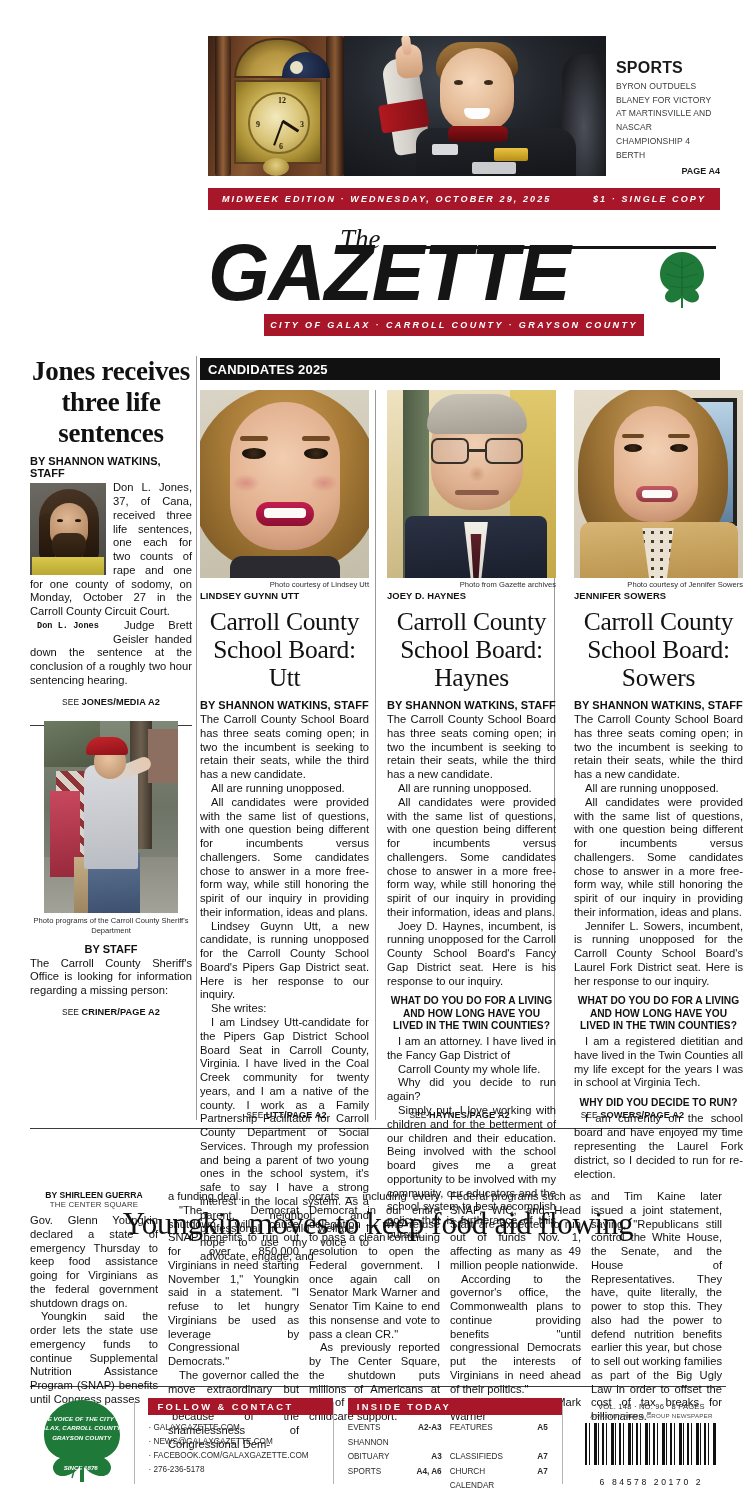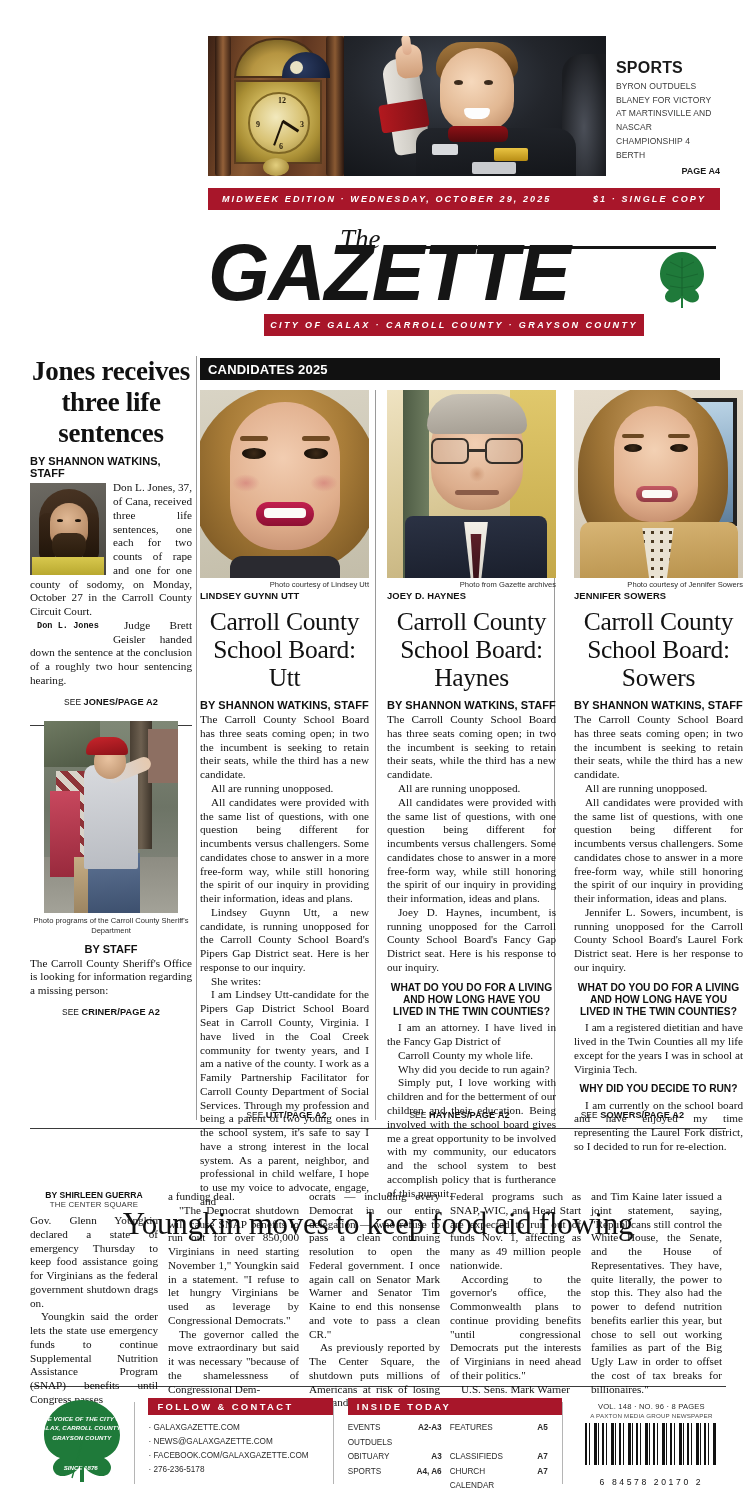--- a/index.html
+++ b/index.html
@@ -115,21 +115,21 @@
   .vrule { position: absolute; width: 1px; background: #9a9a9a; }
   .hrule { position: absolute; height: 1px; background: #3a3a3a; }
 
   
   .leftcol { position: absolute; left: 30px; top: 356px; width: 162px; }
   .lead-head { font-family: "Liberation Serif", serif; font-weight: bold; font-size: 27px;
     line-height: 1.14; text-align: center; letter-spacing: -0.3px; }
   .byline { font-family: "Liberation Sans", sans-serif; font-weight: bold; font-size: 11px;
     letter-spacing: 0.05px; margin: 7px 0 2px; }
   .byline-center { text-align: center; }
-  .body { font-family: Liberation Serif, serif; font-size: 11.2px; line-height: 1.23;
+  .body { font-family: Liberation Sans, sans-serif; font-size: 11.2px; line-height: 1.23;
     text-align: justify; text-justify: inter-word; hyphens: auto; }
   .body p { text-indent: 11px; }
   .body p.noind { text-indent: 0; }
   .mug { float: left; width: 76px; height: 92px; margin: 2px 7px 1px 0;
     background: linear-gradient(165deg,#6d6a63 0%, #474540 100%); position: relative; overflow: hidden; }
   .mug .m-face { position: absolute; left: 20px; top: 20px; width: 38px; height: 46px;
     background: radial-gradient(circle at 45% 35%, #e0b894 0%, #b98d68 65%, #7e5c40 100%); border-radius: 19px 19px 16px 16px; }
   .mug .m-hair { position: absolute; left: 9px; top: 6px; width: 60px; height: 58px;
     background: linear-gradient(170deg,#4a3524 0%, #2a1d12 100%); border-radius: 30px 30px 14px 14px; }
   .mug .m-hair2 { position: absolute; left: 9px; top: 30px; width: 17px; height: 48px;
@@ -391,21 +391,21 @@
       <div class="m-beard"></div>
         <div class="m-shirt"></div>
     </div>
     <div class="body">
       <p class="noind">Don L. Jones, 37, of Cana, received three life sentences, one each for two counts of rape and one for one county of sodomy, on Monday, October 27 in the Carroll County Circuit Court.</p>
     </div>
     <div class="cutline-name">Don L. Jones</div>
     <div class="body">
       <p>Judge Brett Geisler handed down the sentence at the conclusion of a roughly two hour sentencing hearing.</p>
     </div>
-    <div class="jumpline" style="clear:both;"><span>SEE </span><b>JONES/PAGE A2</b></div>
+    <div class="jumpline" style="clear:both;"><span>SEE </span><b>JONES/MEDIA A2</b></div>
 
     <div style="height:14px"></div>
 
     <div class="mp-photo">
       <div class="mp-bush"></div>
         <div class="mp-tree"></div>
         <div class="mp-wall"></div>
       <div class="mp-ground"></div>
       <div class="mp-plaid"></div>
         <div class="mp-pink"></div>
@@ -591,21 +591,21 @@
         <div>· GALAXGAZETTE.COM</div>
         <div>· NEWS@GALAXGAZETTE.COM</div>
         <div>· FACEBOOK.COM/GALAXGAZETTE.COM</div>
         <div>· 276-236-5178</div>
       </div>
     </div>
     <div class="f-sep"></div>
     <div class="f-inside">
       <div class="f-head">INSIDE TODAY</div>
       <div class="f-table">
-        <div>EVENTS OUTDUELS</div>
+        <div>EVENTS SHANNON</div>
         <div class="r">A2-A3</div>
         <div style="padding-left:8px">FEATURES</div>
         <div class="r">A5</div>
         <div>OBITUARY</div>
         <div class="r">A3</div>
         <div style="padding-left:8px">CLASSIFIEDS</div>
         <div class="r">A7</div>
         <div>SPORTS</div>
         <div class="r">A4, A6</div>
         <div style="padding-left:8px">CHURCH CALENDAR</div>

